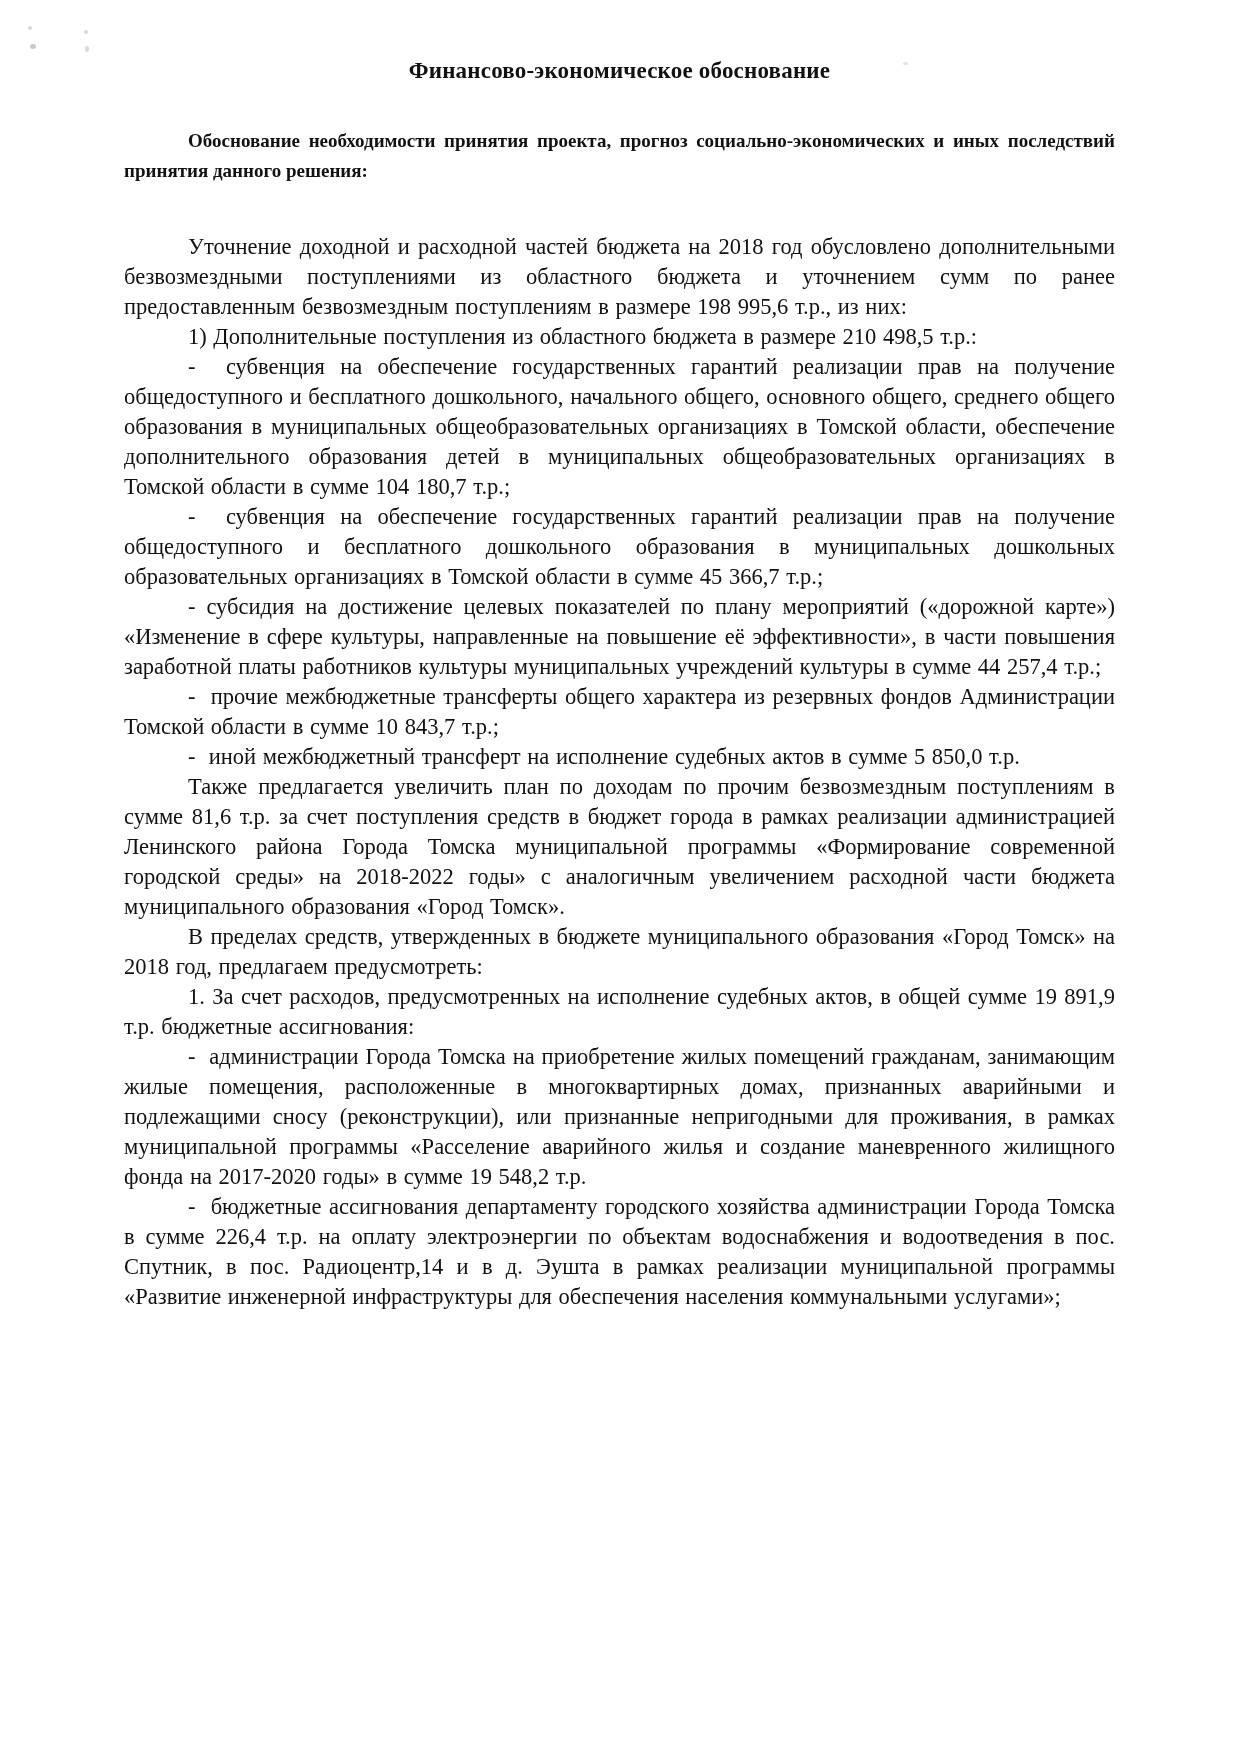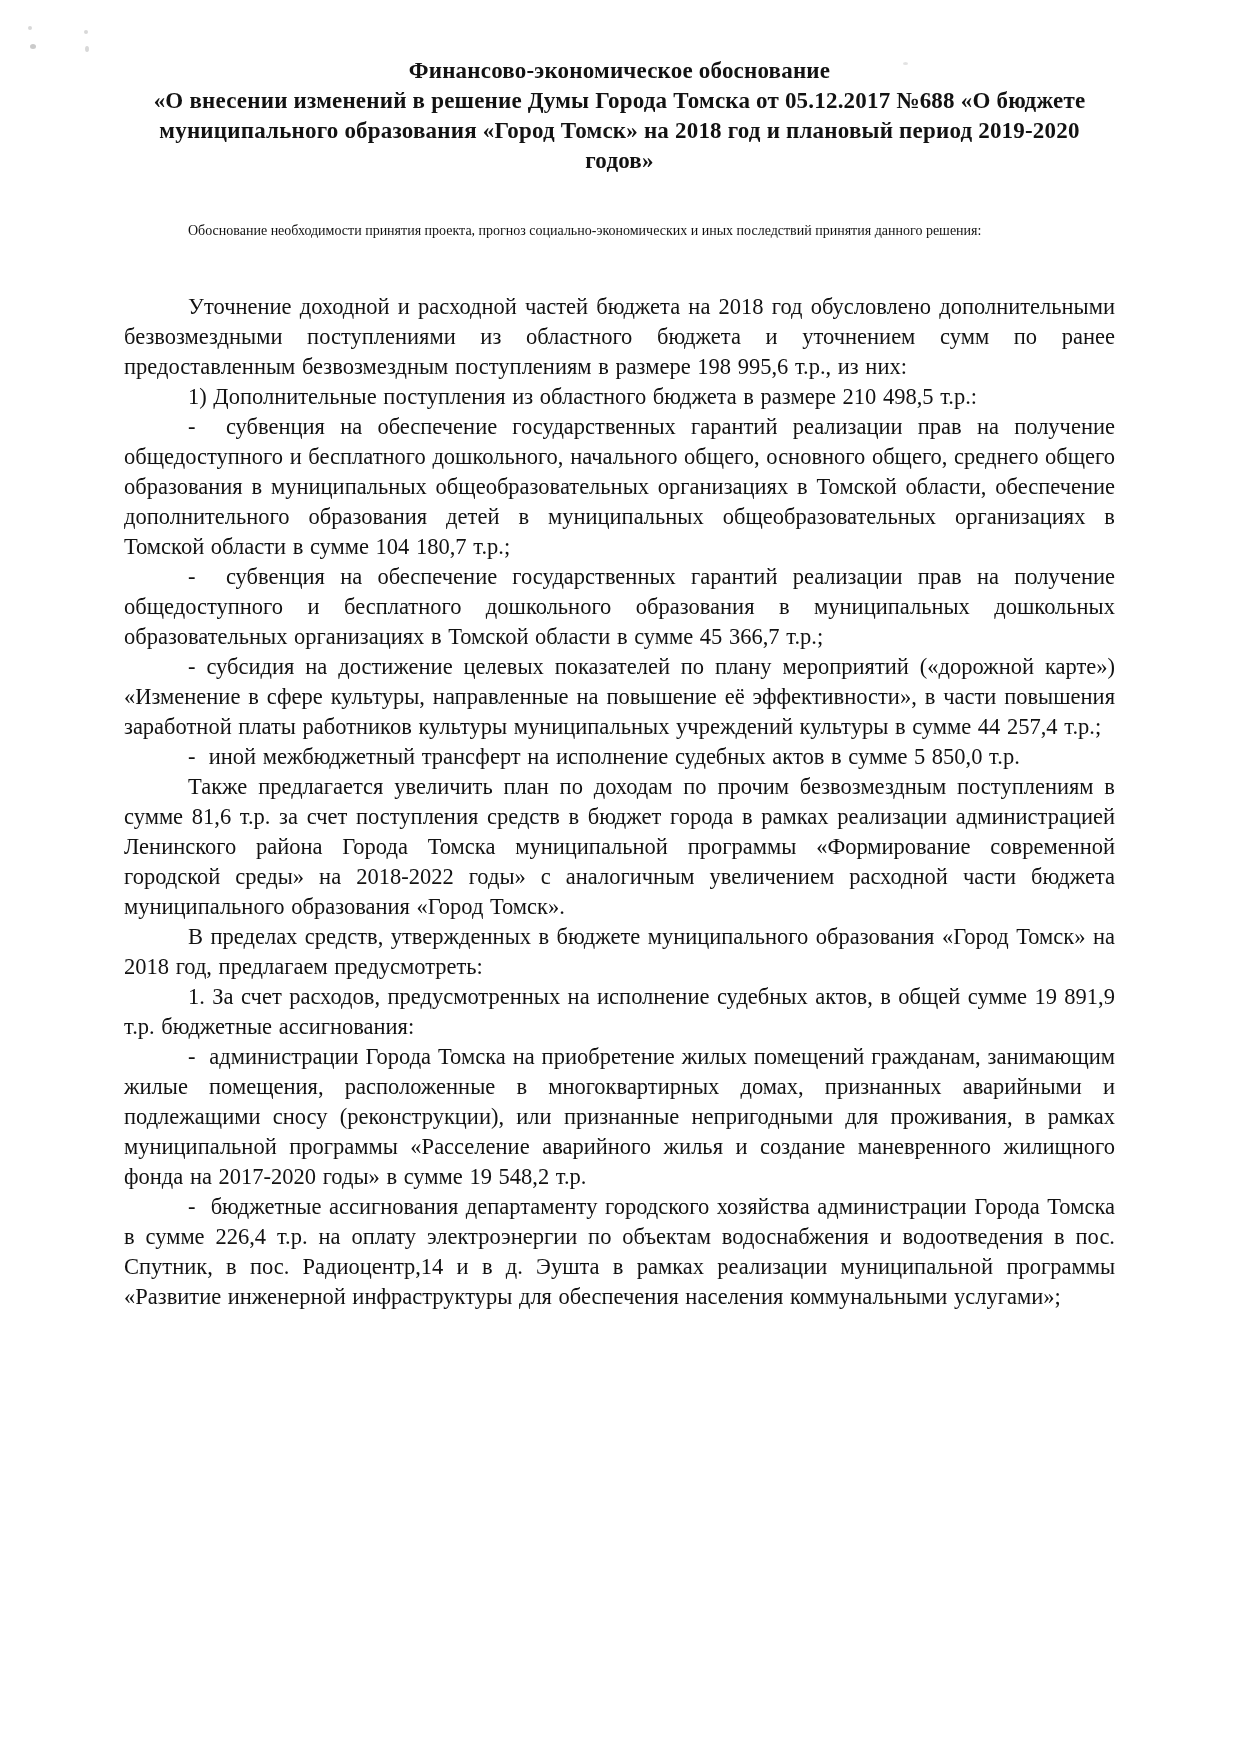--- a/index.html
+++ b/index.html
@@ -40,23 +40,23 @@
     font-size: 23px;
     line-height: 30px;
     font-weight: bold;
     text-align: center;
     letter-spacing: 0.2px;
   }
   .doc-title .t-line { margin: 0; }
 
   .section-heading {
     margin: 40px 0 0 0;
-    font-size: 14px;
+    font-size: 19px;
     line-height: 30px;
-    font-weight: normal;
+    font-weight: bold;
     text-align: justify;
     text-indent: 64px;
   }
 
   .doc-body {
     margin-top: 46px;
     font-size: 22.5px;
     line-height: 30px;
   }
   .doc-body p {
@@ -72,31 +72,31 @@
 <div class="page">
 
   <div class="scan-speck speck-1"></div>
   <div class="scan-speck speck-2"></div>
   <div class="scan-speck speck-3"></div>
   <div class="scan-speck speck-4"></div>
   <div class="scan-speck speck-5"></div>
 
   <header class="doc-title">
     <p class="t-line">Финансово-экономическое обоснование</p>
-    <p class="t-line">«О внесении изменений в решение Думы Города Томска от 05.12.2017 №688 «О бюджете муниципального образования «Город Томск» на 2018 год и плановый период 2019-2020 годов»</p>
   </header>
 
   <h2 class="section-heading">Обоснование необходимости принятия проекта, прогноз социально-экономических и иных последствий принятия данного решения:</h2>
 
   <main class="doc-body">
     <p>Уточнение доходной и расходной частей бюджета на 2018 год обусловлено дополнительными безвозмездными поступлениями из областного бюджета и уточнением сумм по ранее предоставленным безвозмездным поступлениям в размере 198&nbsp;995,6 т.р., из них:</p>
     <p>1) Дополнительные поступления из областного бюджета в размере 210&nbsp;498,5 т.р.:</p>
     <p>-&nbsp; субвенция на обеспечение государственных гарантий реализации прав на получение общедоступного и бесплатного дошкольного, начального общего, основного общего, среднего общего образования в муниципальных общеобразовательных организациях в Томской области, обеспечение дополнительного образования детей в муниципальных общеобразовательных организациях в Томской области в сумме 104&nbsp;180,7 т.р.;</p>
     <p>-&nbsp; субвенция на обеспечение государственных гарантий реализации прав на получение общедоступного и бесплатного дошкольного образования в муниципальных дошкольных образовательных организациях в Томской области в сумме 45&nbsp;366,7 т.р.;</p>
     <p>- субсидия на достижение целевых показателей по плану мероприятий («дорожной карте») «Изменение в сфере культуры, направленные на повышение её эффективности», в части повышения заработной платы работников культуры муниципальных учреждений культуры в сумме 44&nbsp;257,4 т.р.;</p>
+    <p>-&nbsp; прочие межбюджетные трансферты общего характера из резервных фондов Администрации Томской области в сумме 10&nbsp;843,7 т.р.;</p>
     <p>-&nbsp; иной межбюджетный трансферт на исполнение судебных актов в сумме 5&nbsp;850,0 т.р.</p>
     <p>Также предлагается увеличить план по доходам по прочим безвозмездным поступлениям в сумме 81,6&nbsp;т.р. за счет поступления средств в бюджет города в рамках реализации администрацией Ленинского района Города Томска муниципальной программы «Формирование современной городской среды» на 2018-2022 годы» с аналогичным увеличением расходной части бюджета муниципального образования «Город Томск».</p>
     <p>В пределах средств, утвержденных в бюджете муниципального образования «Город Томск» на 2018 год, предлагаем предусмотреть:</p>
     <p>1. За счет расходов, предусмотренных на исполнение судебных актов, в общей сумме 19&nbsp;891,9 т.р. бюджетные ассигнования:</p>
     <p>-&nbsp; администрации Города Томска на приобретение жилых помещений гражданам, занимающим жилые помещения, расположенные в многоквартирных домах, признанных аварийными и подлежащими сносу (реконструкции), или признанные непригодными для проживания, в рамках муниципальной программы «Расселение аварийного жилья и создание маневренного жилищного фонда на 2017-2020 годы» в сумме 19&nbsp;548,2 т.р.</p>
     <p>-&nbsp; бюджетные ассигнования департаменту городского хозяйства администрации Города Томска в сумме 226,4&nbsp;т.р. на оплату электроэнергии по объектам водоснабжения и водоотведения в пос. Спутник, в пос. Радиоцентр,14 и в д. Эушта в рамках реализации муниципальной программы «Развитие инженерной инфраструктуры для обеспечения населения коммунальными услугами»;</p>
   </main>
 
 </div>
 

